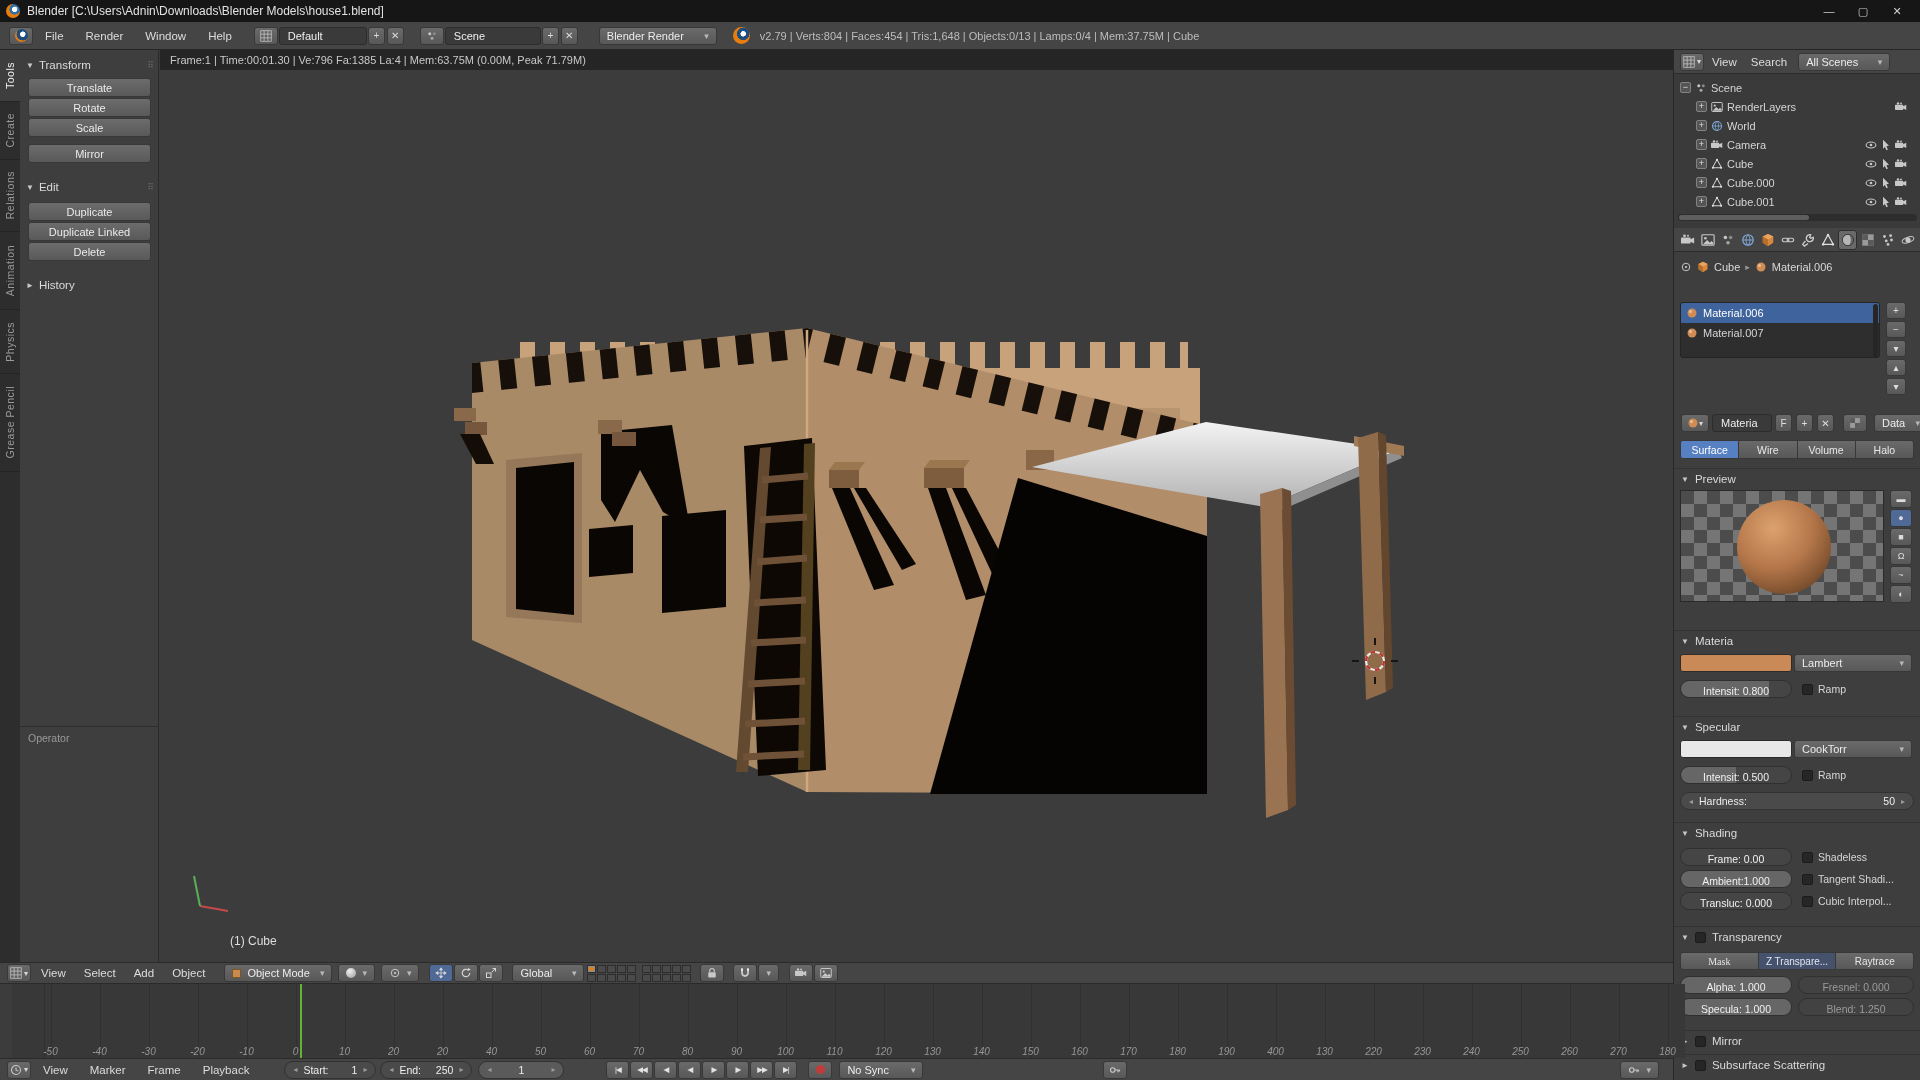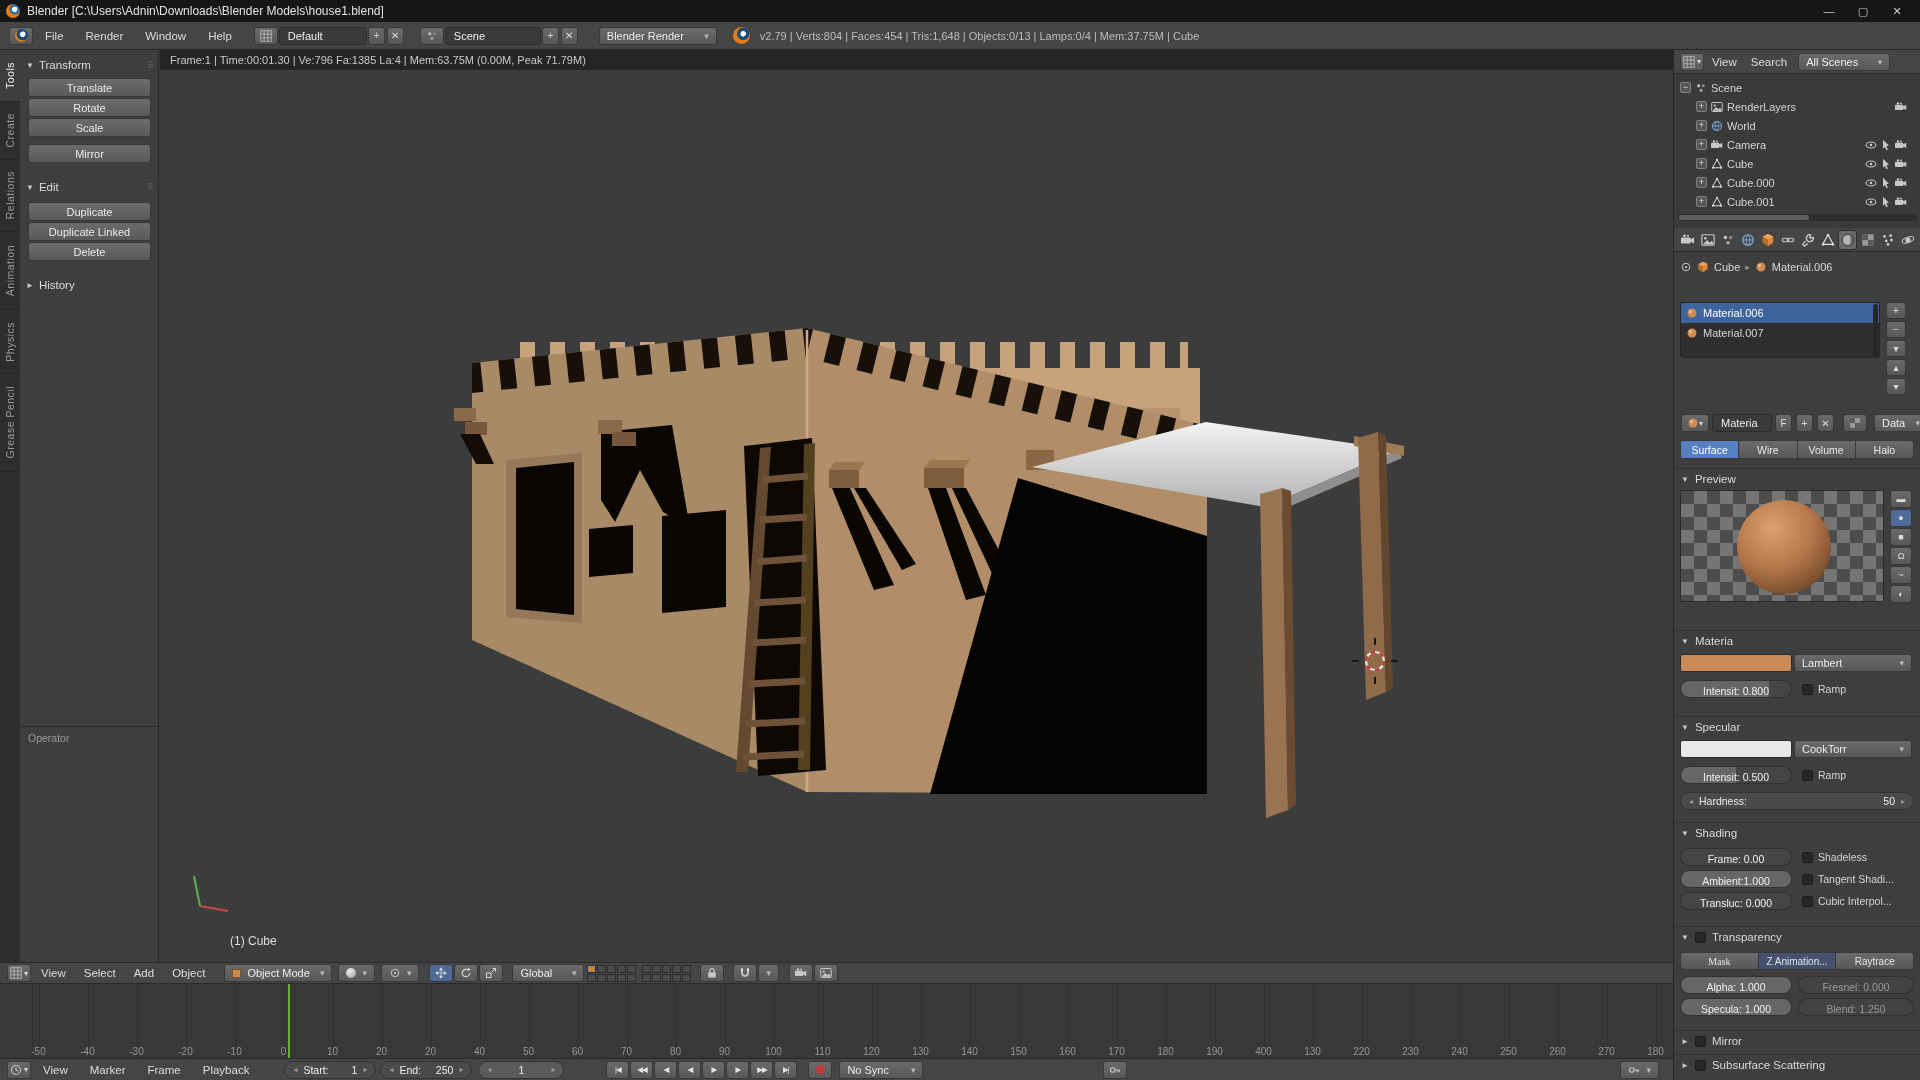--- a/index.html
+++ b/index.html
@@ -68,23 +68,23 @@
   .mini-cube { width:9px; height:9px; background:#c98a4e; border:1px solid #7e5426; display:inline-block; }
   .mini-sph { width:10px; height:10px; border-radius:50%; background:radial-gradient(circle at 35% 30%, #f0f0f0, #9a9a9a); display:inline-block; }
   .tgl { width:24px; height:18px; background:linear-gradient(#6a6a6a,#585858); border:1px solid #383838;
          border-radius:3px; display:inline-flex; align-items:center; justify-content:center; margin-right:1px; }
   .tgl.on { background:#4f6a96; }
   .laygrp { display:grid; grid-template-columns:repeat(5,9px); grid-auto-rows:8px; gap:1px; margin:0 3px; }
   .lay { background:#4a4a4a; border:1px solid #2d2d2d; }
   .lay.on { background:radial-gradient(circle,#e87d0d 0 2px,#8f8f8f 2.5px); }
 
   
-  .timeline { position:absolute; left:0; top:984px; width:1673px; height:74px; background:#383838;
+  .timeline { position:absolute; left:12px; top:984px; width:1673px; height:74px; background:#383838;
               background-image:repeating-linear-gradient(to right, rgba(0,0,0,.14) 0 1px, transparent 1px 49px);
-              background-position:39px 0; overflow:hidden; }
+              background-position:39px 0; overflow:hidden;font-style:italic; }
   .ticksrow { position:absolute; left:14px; bottom:1px; display:flex; }
   .tick { width:49px; text-align:center; color:#969696; font-size:10px; }
   .curframe { position:absolute; left:288px; top:0; width:2px; height:74px; background:#63b233; }
   .tl-header { position:absolute; left:0; top:1058px; width:1673px; height:22px; background:#454545;
                border-top:1px solid #2a2a2a; display:flex; align-items:center; padding:0 6px; }
   .numfield { height:18px; background:#4a4a4a; border:1px solid #323232; border-radius:9px; color:#ededed;
               display:inline-flex; align-items:center; justify-content:space-between; padding:0 8px; gap:6px; font-size:10.5px; }
   .numfield .arr { color:#9a9a9a; font-size:8px; }
   .tbt { width:23px; height:18px; background:linear-gradient(#6a6a6a,#585858); border:1px solid #383838;
          border-radius:3px; display:inline-flex; align-items:center; justify-content:center; color:#e3e3e3;
@@ -825,21 +825,21 @@
 
       <div class="psec" style="top:698px">
         <div class="pshead">
           <span class="tri">▼</span>
           <span class="chk"></span>
           <span>Transparency</span>
         </div>
       </div>
       <div class="mmodes">
         <span class="mmode">Mask</span>
-        <span class="mmode active">Z Animation...</span>
+        <span class="mmode active">Z Transpare...</span>
         <span class="mmode">Raytrace</span>
       </div>
       <div class="fieldrow" style="top:748px">
         <span class="slider" style="width:112px">
             <span class="fill" style="width:100%"></span>
             <span>Alpha:  1.000</span>
           </span>
         <span class="slider dim" style="width:116px;margin-left:4px">
             <span>Fresnel: 0.000</span>
           </span>

